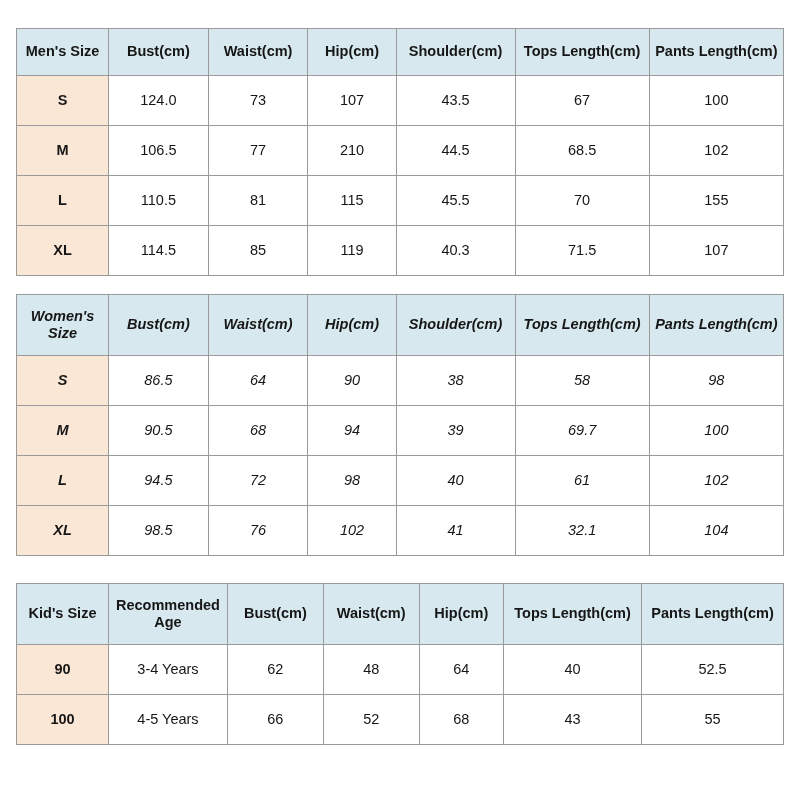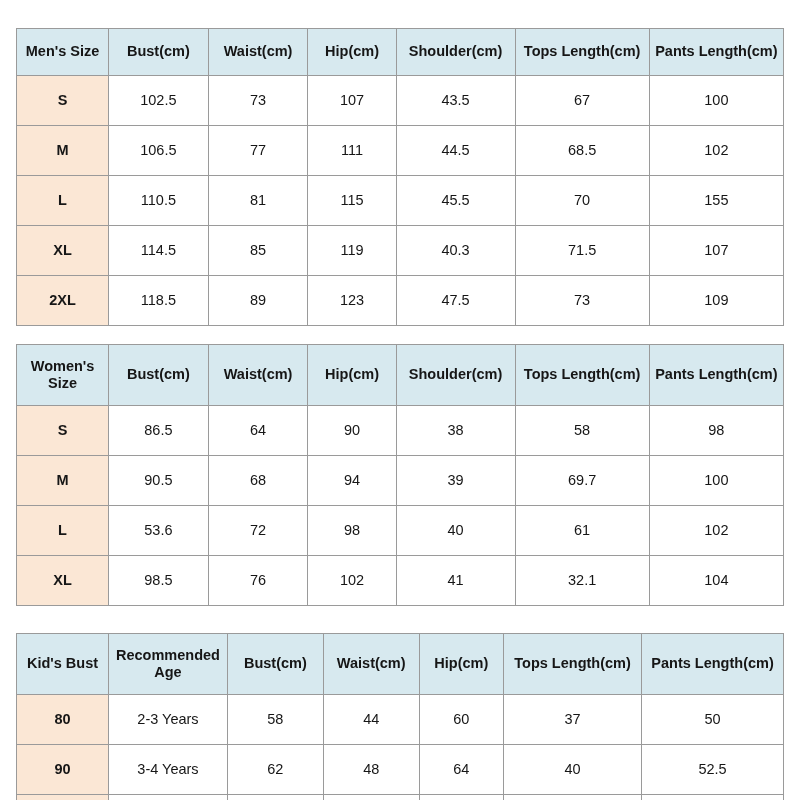--- a/index.html
+++ b/index.html
@@ -52,21 +52,21 @@
   .size-table tbody td.size-cell {
     background: #fbe7d5;
     font-weight: bold;
   }
   
   #table-mens { margin-top: 28px; }
   #table-mens thead th { height: 38px; }
   #table-mens tbody td { height: 41px; }
 
   
-  #table-womens { margin-top: 18px; }
+  #table-womens { margin-top: 18px; font-style: italic; }
   #table-womens thead th { height: 52px; }
   #table-womens tbody td { height: 41px; }
 
   
   #table-kids { margin-top: 27px; }
   #table-kids thead th { height: 52px; }
   #table-kids tbody td { height: 41px; }
 
   .tbl-wrap { width: 736px; }
 </style>
@@ -93,32 +93,32 @@
             <th>Waist(cm)</th>
             <th>Hip(cm)</th>
             <th>Shoulder(cm)</th>
             <th>Tops Length(cm)</th>
             <th>Pants Length(cm)</th>
           </tr>
         </thead>
       <tbody>
           <tr>
             <td class="size-cell">S</td>
-            <td>102.5</td>
+            <td>124.0</td>
             <td>73</td>
             <td>107</td>
             <td>43.5</td>
             <td>67</td>
             <td>100</td>
           </tr>
           <tr>
             <td class="size-cell">M</td>
             <td>106.5</td>
             <td>77</td>
-            <td>111</td>
+            <td>210</td>
             <td>44.5</td>
             <td>68.5</td>
             <td>102</td>
           </tr>
           <tr>
             <td class="size-cell">L</td>
             <td>110.5</td>
             <td>81</td>
             <td>115</td>
             <td>45.5</td>
@@ -127,29 +127,20 @@
           </tr>
           <tr>
             <td class="size-cell">XL</td>
             <td>114.5</td>
             <td>85</td>
             <td>119</td>
             <td>40.3</td>
             <td>71.5</td>
             <td>107</td>
           </tr>
-          <tr>
-            <td class="size-cell">2XL</td>
-            <td>118.5</td>
-            <td>89</td>
-            <td>123</td>
-            <td>47.5</td>
-            <td>73</td>
-            <td>109</td>
-          </tr>
         </tbody>
     </table>
   </div>
 
   <div class="tbl-wrap">
     <table class="size-table" id="table-womens">
       <colgroup>
           <col style="width: 12%;">
           <col style="width: 13%;">
           <col style="width: 13%;">
@@ -183,21 +174,21 @@
             <td class="size-cell">M</td>
             <td>90.5</td>
             <td>68</td>
             <td>94</td>
             <td>39</td>
             <td>69.7</td>
             <td>100</td>
           </tr>
           <tr>
             <td class="size-cell">L</td>
-            <td>53.6</td>
+            <td>94.5</td>
             <td>72</td>
             <td>98</td>
             <td>40</td>
             <td>61</td>
             <td>102</td>
           </tr>
           <tr>
             <td class="size-cell">XL</td>
             <td>98.5</td>
             <td>76</td>
@@ -216,39 +207,30 @@
           <col style="width: 12%;">
           <col style="width: 15.5%;">
           <col style="width: 12.5%;">
           <col style="width: 12.5%;">
           <col style="width: 11%;">
           <col style="width: 18%;">
           <col style="width: 18.5%;">
         </colgroup>
       <thead>
           <tr>
-            <th>Kid's Bust</th>
+            <th>Kid's Size</th>
             <th>Recommended Age</th>
             <th>Bust(cm)</th>
             <th>Waist(cm)</th>
             <th>Hip(cm)</th>
             <th>Tops Length(cm)</th>
             <th>Pants Length(cm)</th>
           </tr>
         </thead>
       <tbody>
-          <tr>
-            <td class="size-cell">80</td>
-            <td>2-3 Years</td>
-            <td>58</td>
-            <td>44</td>
-            <td>60</td>
-            <td>37</td>
-            <td>50</td>
-          </tr>
           <tr>
             <td class="size-cell">90</td>
             <td>3-4 Years</td>
             <td>62</td>
             <td>48</td>
             <td>64</td>
             <td>40</td>
             <td>52.5</td>
           </tr>
           <tr>

